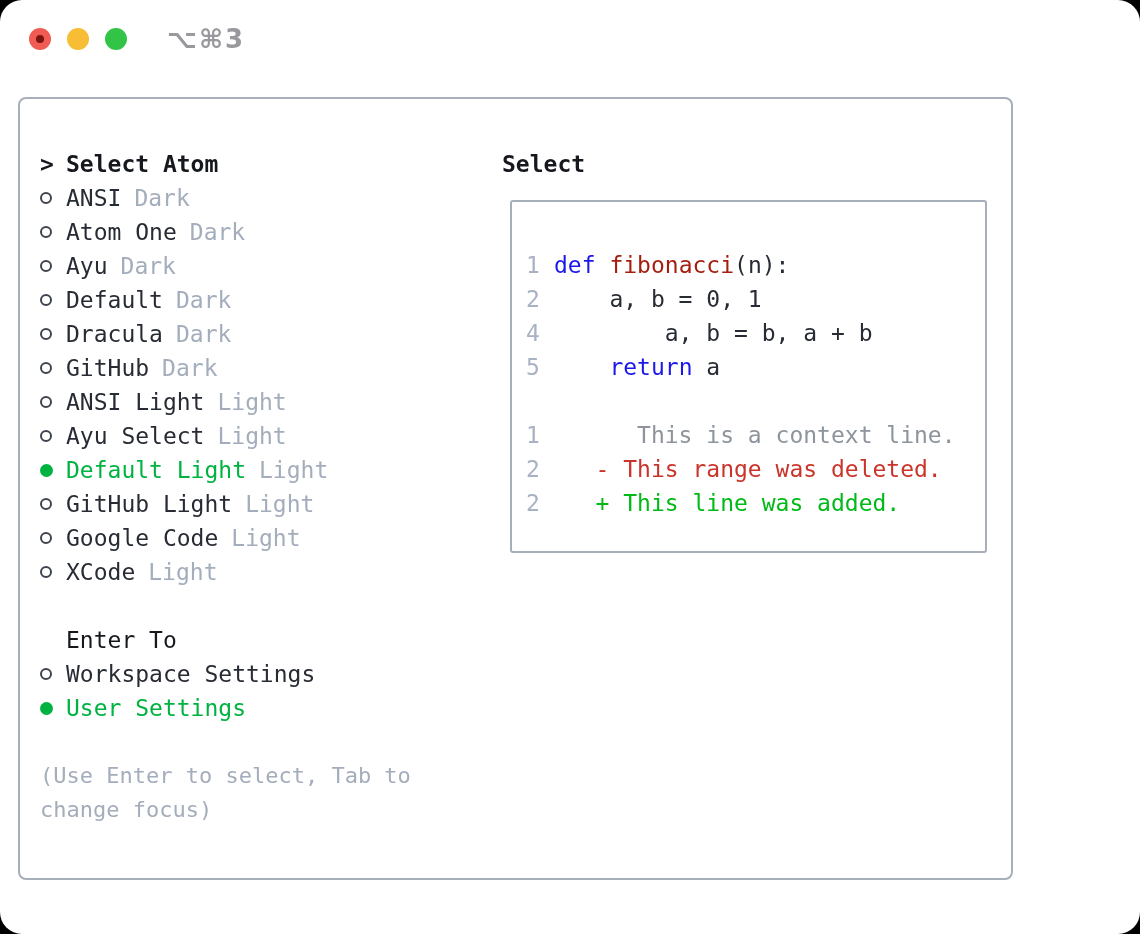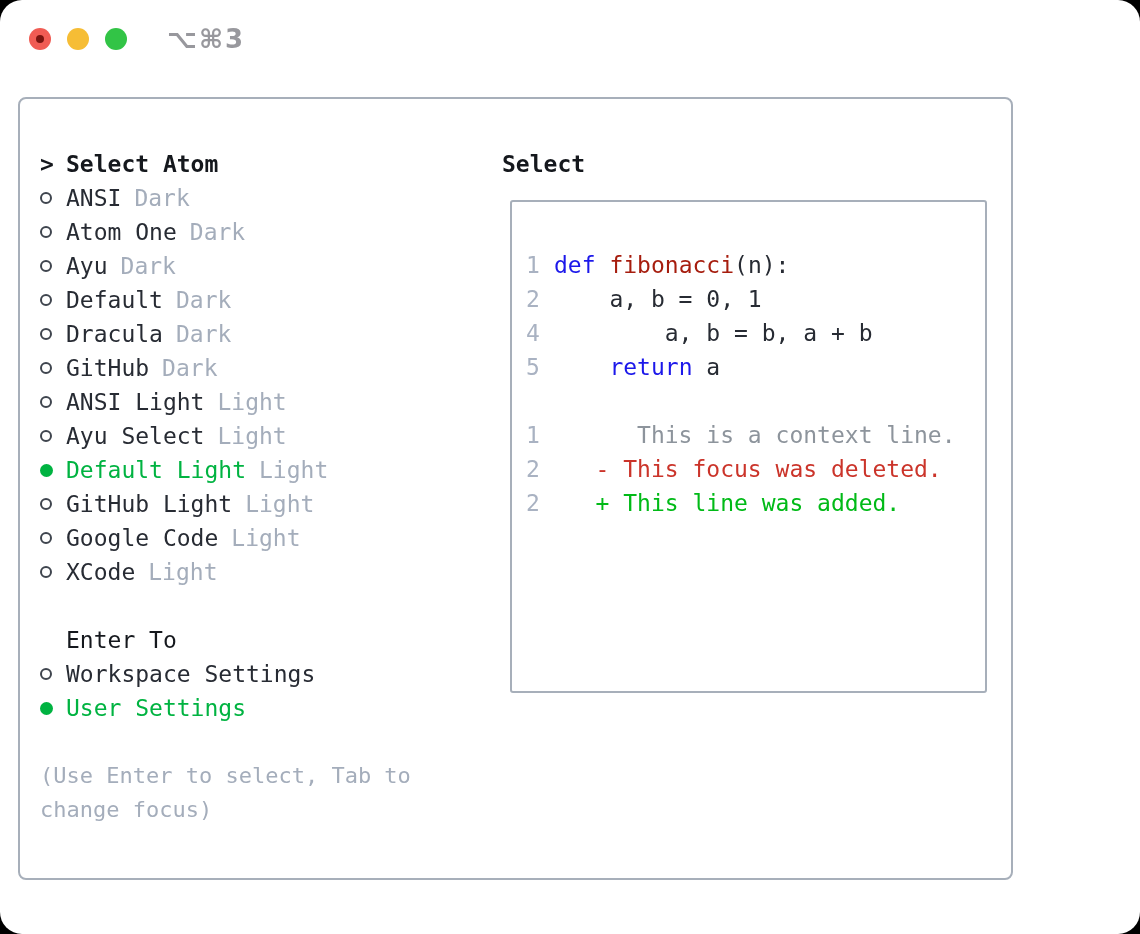--- a/index.html
+++ b/index.html
@@ -54,21 +54,21 @@
   .circle.filled{width:13px;height:13px;border:none;background:var(--green);}
   .label{color:var(--dark);white-space:pre;}
   .label.selected{color:var(--green);}
   .tag{color:var(--muted);margin-left:13px;white-space:pre;}
   .spacer{height:34px;}
   .help{
     margin-top:34px;font-size:22px;line-height:34px;color:var(--muted);
     max-width:440px;
   }
   .preview-box{
-    margin-top:19px;margin-left:8px;width:477px;height:493px;
+    margin-top:19px;margin-left:8px;width:477px;height:353px;
     border:2px solid var(--border);border-radius:3px;
     padding:46px 0 0 14px;overflow:hidden;background:#fff;
   }
   .pline{font-size:23px;line-height:34px;min-height:34px;white-space:pre;color:var(--dark);}
   .lnum{color:var(--lnum);display:inline-block;width:28px;}
   .seg-plain{color:var(--dark);}
   .seg-keyword{color:var(--kw);}
   .seg-function{color:var(--fn);}
   .seg-context{color:var(--context);}
   .seg-removed{color:var(--removed);}
@@ -215,20 +215,20 @@
         <span class="hdr">Select</span>
       </div>
       <div class="preview-box">
         <div id="preview-code">
             <div class="pline"><span class="lnum">1</span><span class="seg-keyword">def</span><span class="seg-plain"> </span><span class="seg-function">fibonacci</span><span class="seg-plain">(n):</span></div>
             <div class="pline"><span class="lnum">2</span><span class="seg-plain">    a, b = 0, 1</span></div>
             <div class="pline"><span class="lnum">4</span><span class="seg-plain">        a, b = b, a + b</span></div>
             <div class="pline"><span class="lnum">5</span><span class="seg-plain">    </span><span class="seg-keyword">return</span><span class="seg-plain"> a</span></div>
             <div class="pline"><span class="lnum"></span></div>
             <div class="pline"><span class="lnum">1</span><span class="seg-context">      This is a context line.</span></div>
-            <div class="pline"><span class="lnum">2</span><span class="seg-removed">   - This focus was deleted.</span></div>
+            <div class="pline"><span class="lnum">2</span><span class="seg-removed">   - This range was deleted.</span></div>
             <div class="pline"><span class="lnum">2</span><span class="seg-added">   + This line was added.</span></div>
           </div>
       </div>
     </div>
 
   </div>
 </div>
 
 </body></html>

